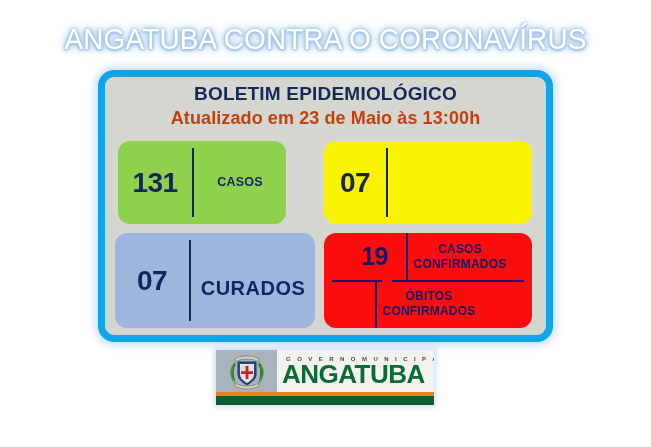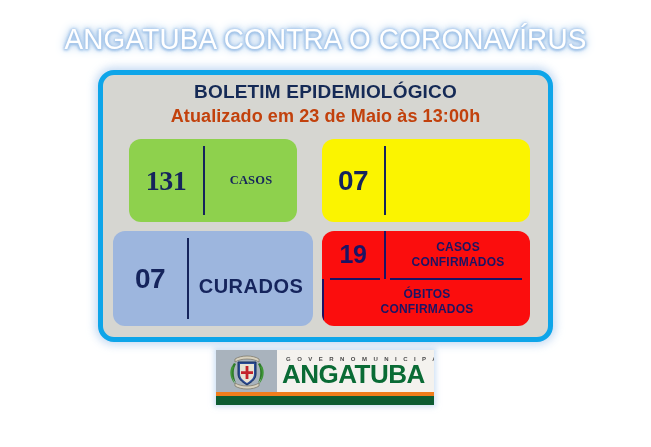--- a/index.html
+++ b/index.html
@@ -42,21 +42,21 @@
   
   #bulletin-panel {
     position: absolute;
     left: 98px;
     top: 70px;
     width: 455px;
     height: 272px;
     box-sizing: border-box;
     border-radius: 16px;
     background: #d6d6d1;
-    border: 5px solid #0ea5e9;
+    border: 7px solid #0ea5e9;
     box-shadow: 0 0 8px 3px rgba(168, 200, 236, 0.65);
   }
 
   #panel-inner {
     position: relative;
     width: 100%;
     height: 100%;
   }
 
   #bulletin-heading {
@@ -135,26 +135,25 @@
     padding: 0 6px;
     font-size: 12px;
     font-weight: bold;
     color: #15245c;
     line-height: 1.25;
     letter-spacing: 0.2px;
   }
 
   
   #card-descartados {
-    left: 16px;
+    left: 3px;
     top: 0;
     width: 168px;
     height: 83px;
     background: #8ed14d;
-    font-family: Liberation Serif, serif;
   }
   #card-descartados .card-label-cell { font-size: 12.5px; }
 
   
   #card-aguardando {
     left: 209px;
     top: 0;
     width: 208px;
     height: 83px;
     background: #fbf400;
@@ -178,20 +177,21 @@
 
   
   #card-confirmados {
     left: 209px;
     top: 92px;
     width: 208px;
     height: 95px;
     background: #fb0d0d;
     display: flex;
     flex-direction: column;
+    align-items: center;
   }
   .red-row {
     flex: 1 1 50%;
     display: flex;
     flex-direction: row;
     align-items: stretch;
     position: relative;
   }
   .red-row .card-number-cell {
     width: 62px;

